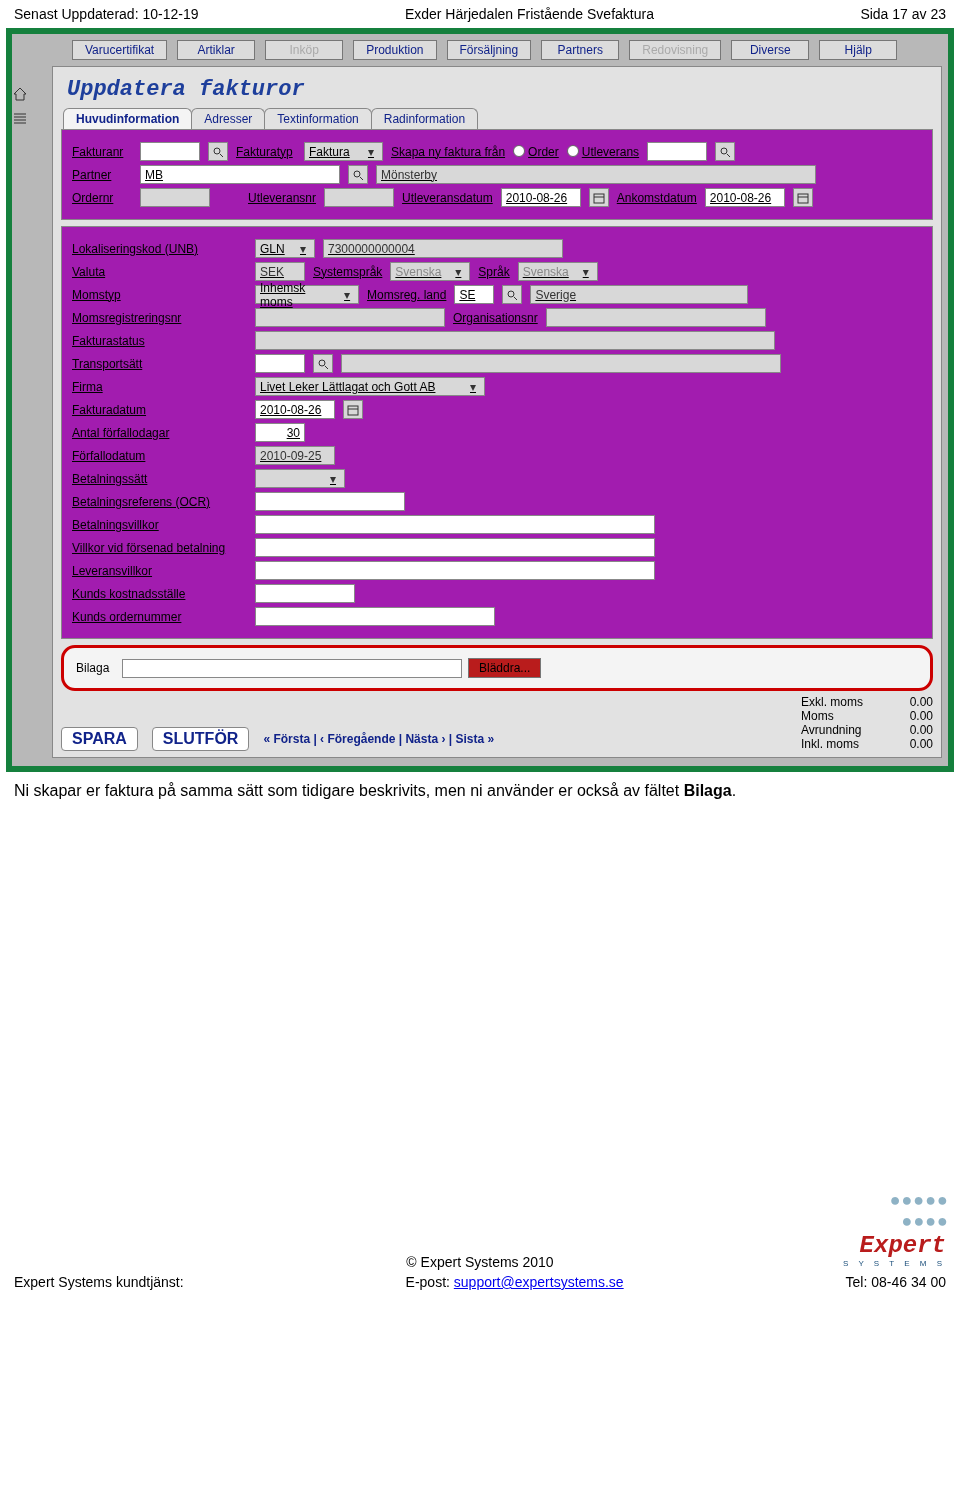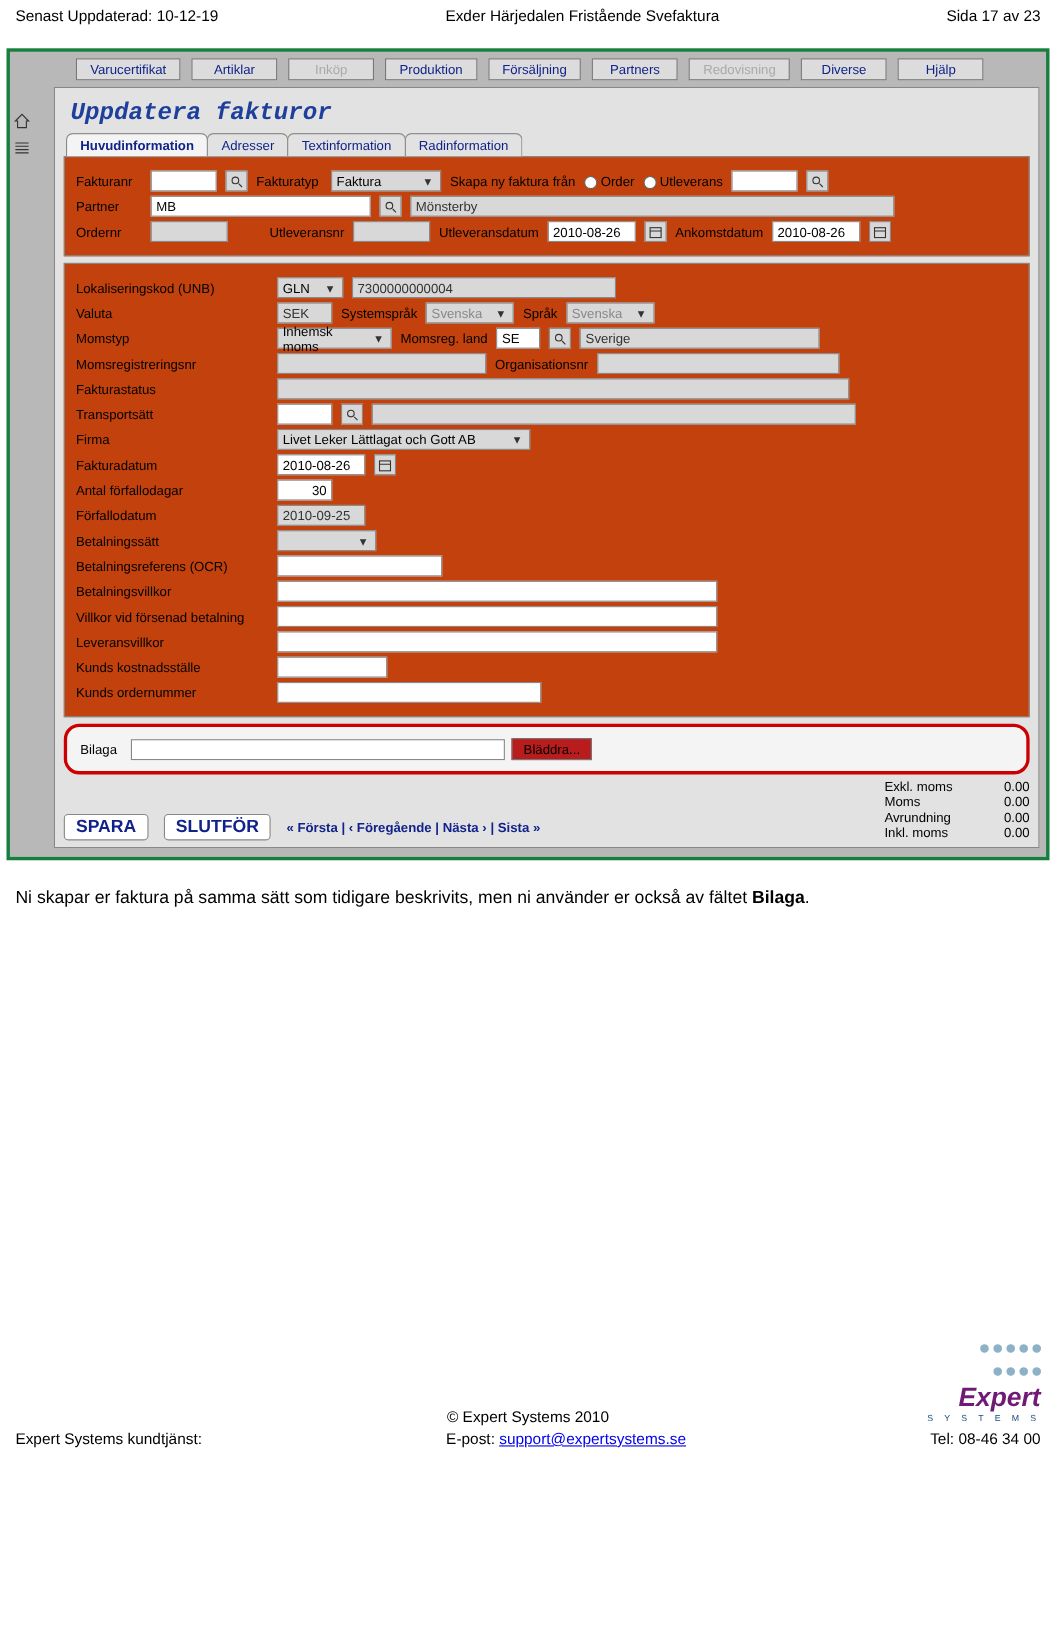--- a/index.html
+++ b/index.html
@@ -11,22 +11,22 @@
     color: #000;
     width: 960px;
   }
   .page-header {
     display: flex;
     justify-content: space-between;
     padding: 6px 14px;
     font-size: 14px;
   }
   .app-shell {
-    border: 3px solid #15803d;
-    margin: 16px 6px;
+    border: 6px solid #15803d;
+    margin: 0 6px;
     background: #b8b8b8;
     padding: 2px 0 8px 0;
   }
   .sidebar-icons {
     position: absolute;
     left: 12px;
     top: 58px;
     display: flex;
     flex-direction: column;
     gap: 6px;
@@ -79,24 +79,25 @@
     margin-right: -1px;
     cursor: pointer;
   }
   .tab.active {
     background: #f4f4f4;
     font-weight: bold;
     position: relative;
     z-index: 2;
   }
   .panel {
-    background: #c2410c;
+    background: #a21caf;
     border: 1px solid #888;
     margin: 0 8px 6px 8px;
     padding: 8px 10px;
+    text-decoration: underline;
   }
   .row {
     display: flex;
     align-items: center;
     gap: 8px;
     margin: 4px 0;
     flex-wrap: wrap;
   }
   .lbl {
     font-size: 12px;
@@ -130,21 +131,21 @@
     width: 20px; height: 19px;
     background: #d8d8d8;
     border: 1px solid #888;
     display: inline-flex;
     align-items: center;
     justify-content: center;
     cursor: pointer;
   }
   .radio {
     display: inline-flex;
-    align-items: flex-end;
+    align-items: flex-start;
     gap: 3px;
   }
   .radio .r {
     width: 12px; height: 12px;
     border: 1px solid #666;
     border-radius: 50%;
     background: #fff;
   }
   .bilaga-panel {
     position: relative;
@@ -221,21 +222,21 @@
     align-items: flex-start;
   }
   .footer a { color: #0000ee; text-decoration: underline; }
   .logo {
     position: absolute;
     right: 14px;
     bottom: 32px;
     text-align: right;
   }
   .logo .dots { color: #8eb2c5; letter-spacing: -2px; font-size: 18px; }
-  .logo .brand { color: #701a75; font-weight: bold; font-size: 24px; font-style: italic; }
+  .logo .brand { color: #b91c1c; font-weight: bold; font-size: 24px; font-style: italic; font-family: Liberation Mono, monospace; }
   .logo .sys { color: #1a4e7a; font-size: 8px; letter-spacing: 4px; }
 </style>
 </head>
 <body>
 
 <div class="page-header">
   <span>Senast Uppdaterad: 10-12-19</span>
   <span>Exder Härjedalen Fristående Svefaktura</span>
   <span>Sida 17 av 23</span>
 </div>
@@ -281,21 +282,21 @@
       <div class="row">
         <span class="lbl">Fakturanr</span>
         <input class="inp" style="width: 60px;" value="">
         <span class="icon-btn">
               <svg width="12" height="12" viewBox="0 0 12 12">
                 <circle cx="5" cy="5" r="3" fill="none" stroke="#333"></circle>
                 <line x1="8" y1="8" x2="11" y2="11" stroke="#333"></line>
               </svg>
             </span>
         <span class="lbl">Fakturatyp</span>
-        <span class="sel" style="width:100px">
+        <span class="sel" style="width:79px">
               <span>Faktura</span>
               <span class="arr">▾</span>
             </span>
         <span class="lbl" style="min-width:auto">Skapa ny faktura från</span>
         <span class="radio">
               <span class="r"></span>
               <span>Order</span>
             </span>
         <span class="radio">
               <span class="r"></span>

